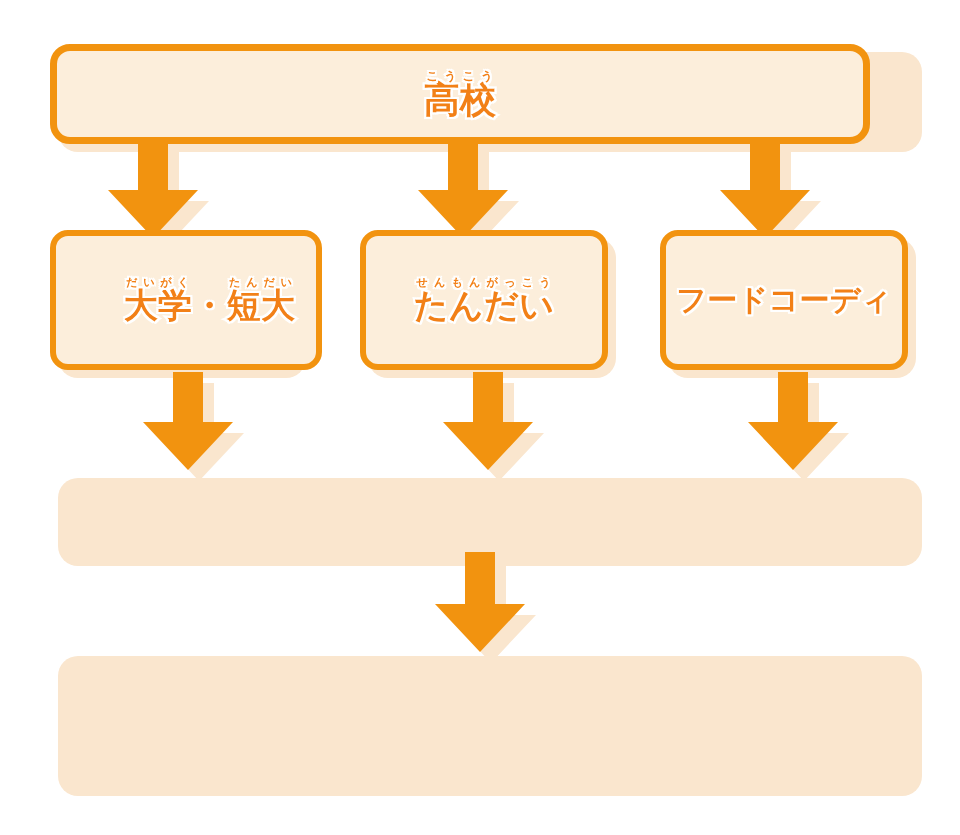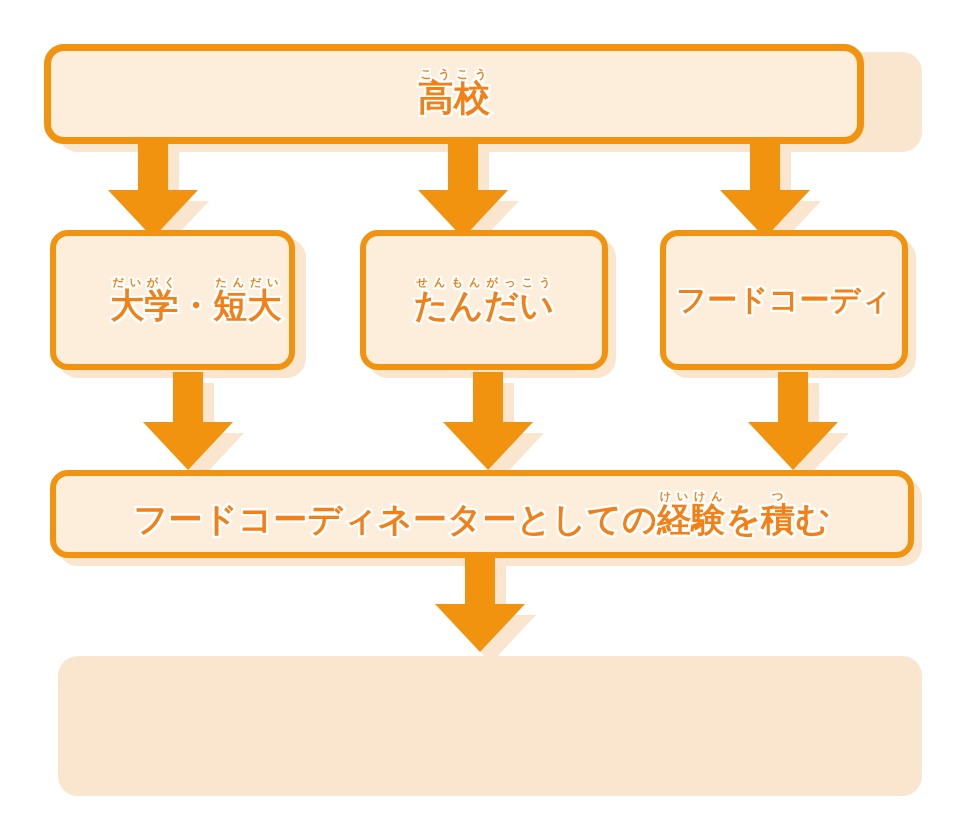--- a/index.html
+++ b/index.html
@@ -153,49 +153,44 @@
   <div class="arrow-wrap" style="left:435px; top:552px; width:90px; height:100px;">
     <svg class="arrow-sh" viewBox="0 0 90 100" preserveAspectRatio="none">
       <polygon points="30,0 60,0 60,52 90,52 45,100 0,52 30,52" fill="#FAE6CE"></polygon>
     </svg>
     <svg class="arrow" viewBox="0 0 90 100" preserveAspectRatio="none">
       <polygon points="30,0 60,0 60,52 90,52 45,100 0,52 30,52" fill="#F2930F"></polygon>
     </svg>
   </div>
 
   <div class="node-shadow" style="left:58px; top:52px; width:864px; height:100px;"></div>
-  <div class="node thick" style="left:44px; top:44px; width:820px; height:100px;font-family:Liberation Mono, monospace;">
+  <div class="node thick" style="left:50px; top:44px; width:820px; height:100px;">
     <div class="label md">
       <ruby><span>高校</span><rt>こうこう</rt></ruby>
     </div>
   </div>
 
   <div class="node-shadow" style="left:58px; top:238px; width:248px; height:140px;"></div>
-  <div class="node" style="left:50px; top:230px; width:245px; height:140px;padding-left:47px;">
+  <div class="node" style="left:50px; top:230px; width:272px; height:140px;padding-left:47px;">
     <div class="label sm">
       <ruby><span>大学</span><rt>だいがく</rt></ruby><span>・</span><ruby><span>短大</span><rt>たんだい</rt></ruby>
     </div>
   </div>
 
   <div class="node-shadow" style="left:368px; top:238px; width:248px; height:140px;"></div>
   <div class="node" style="left:360px; top:230px; width:248px; height:140px;">
     <div class="label sm">
       <ruby><span>たんだい</span><rt>せんもんがっこう</rt></ruby>
     </div>
   </div>
 
   <div class="node-shadow" style="left:668px; top:238px; width:248px; height:140px;"></div>
   <div class="node" style="left:660px; top:230px; width:248px; height:140px;">
     <div class="label xs stack">
       <span class="line2">フードコーディ</span>
     </div>
   </div>
 
   <div class="node-shadow" style="left:58px; top:478px; width:864px; height:88px;"></div>
-  <div class="node" style="left:50px; top:470px; width:864px; height:88px;">
-    <div class="label sm">
-      <span>フードコーディネーターとしての</span><ruby><span>経験</span><rt>けいけん</rt></ruby><span>を</span><ruby><span>積</span><rt>つ</rt></ruby><span>む</span>
-    </div>
-  </div>
 
   <div class="node-shadow" style="left:58px; top:656px; width:864px; height:140px;"></div>
 
 </div>
 
 </body></html>

